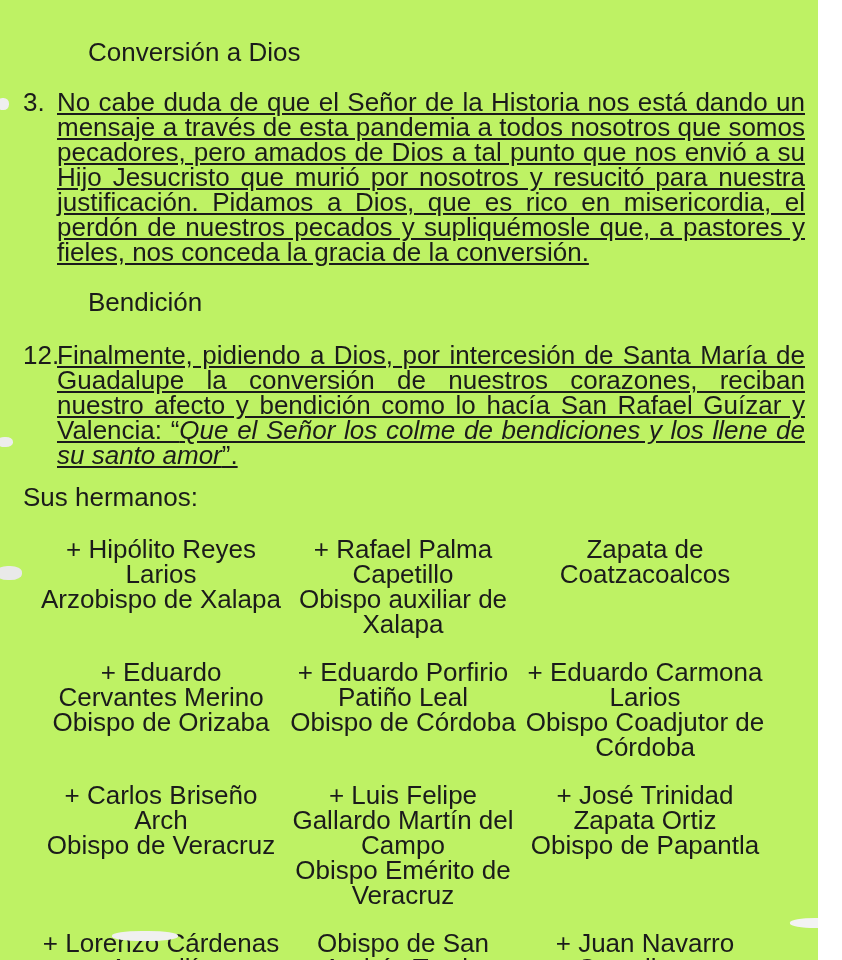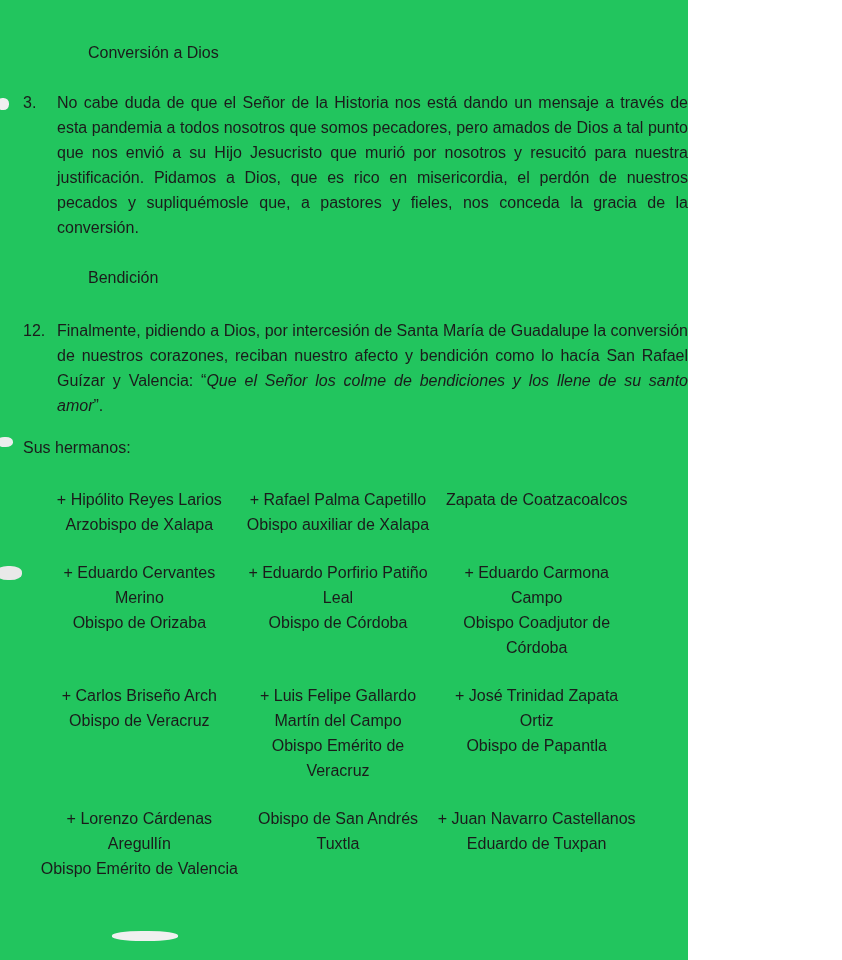--- a/index.html
+++ b/index.html
@@ -2,26 +2,26 @@
 <html lang="es"><head>
 <meta charset="utf-8">
 <style>
   html, body {
     margin: 0;
     padding: 0;
     background: #ffffff;
   }
   .page {
     position: relative;
-    width: 688px;
+    width: 818px;
     height: 960px;
     overflow: hidden;
-    background: #22c55e;
+    background: #bef264;
     font-family: "Liberation Sans", sans-serif;
-    font-size: 16px;
+    font-size: 26px;
     line-height: 25px;
     color: #1b1b1b;
     -webkit-font-smoothing: antialiased;
   }
   .section-heading {
     margin-left: 88px;
     white-space: nowrap;
   }
   .h-conversion { padding-top: 40px; }
   .h-bendicion  { margin-top: 25px; }
@@ -31,20 +31,21 @@
   }
   .para-11 { margin-top: 25px; }
   .para-12 { margin-top: 28px; }
   .para-number {
     flex: 0 0 34px;
     width: 34px;
   }
   .para-text {
     width: 748px;
     text-align: justify;
+    text-decoration: underline;
   }
   .para-text i { font-style: italic; }
   .sus-hermanos {
     margin-top: 17px;
     margin-left: 23px;
   }
   .signatories {
     margin: 27px 52px 0 40px;
     display: grid;
     grid-template-columns: 1fr 1fr 1fr;
@@ -121,21 +122,21 @@
 
     <div class="sig-cell">
       <div class="sig-inner">
         <div>+ Eduardo Porfirio Patiño Leal</div>
         <div>Obispo de Córdoba</div>
       </div>
     </div>
 
     <div class="sig-cell">
       <div class="sig-inner">
-        <div>+ Eduardo Carmona Campo</div>
+        <div>+ Eduardo Carmona Larios</div>
         <div>Obispo Coadjutor de Córdoba</div>
       </div>
     </div>
 
     <div class="sig-cell">
       <div class="sig-inner">
         <div>+ Carlos Briseño Arch</div>
         <div>Obispo de Veracruz</div>
       </div>
     </div>

